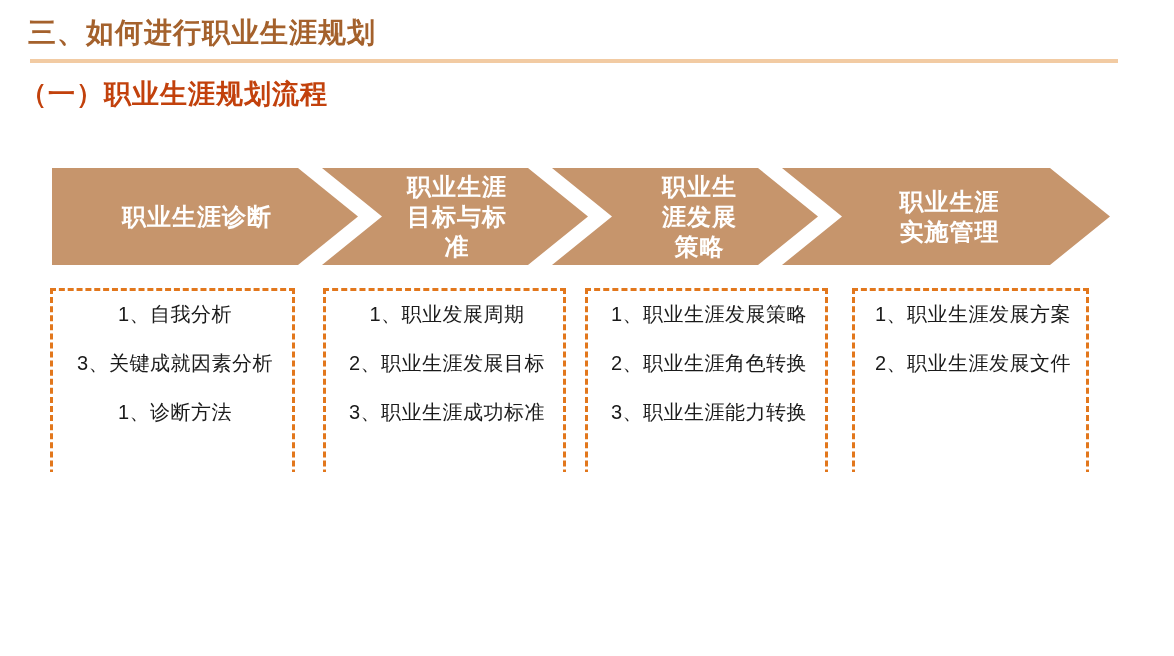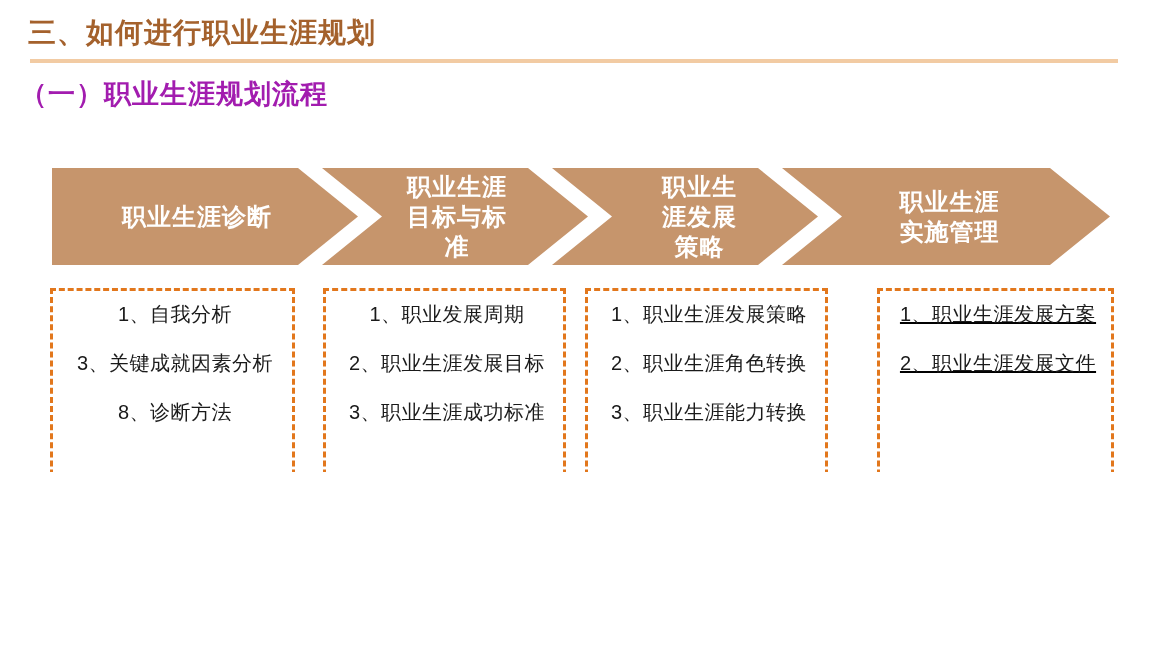--- a/index.html
+++ b/index.html
@@ -10,21 +10,21 @@
   
   .section-title{
     position:absolute;left:28px;top:14px;font-size:28px;font-weight:bold;
     color:#A4612C;letter-spacing:1px;white-space:nowrap;
   }
   .title-underline{
     position:absolute;left:30px;top:59px;width:1088px;height:4px;background:#F2CBA3;
   }
   .subtitle{
     position:absolute;left:20px;top:76px;font-size:27px;font-weight:bold;
-    color:#a21caf;letter-spacing:1px;white-space:nowrap;
+    color:#c2410c;letter-spacing:1px;white-space:nowrap;
   }
   
   .arrow-band{position:absolute;left:52px;top:168px;width:1058px;height:97px;}
   .arrow-band svg{position:absolute;left:0;top:0;}
   .arrow-label{
     position:absolute;top:0;height:97px;display:flex;align-items:center;justify-content:center;
     color:#ffffff;font-size:24px;font-weight:bold;text-align:center;
     line-height:30px;white-space:pre-line;letter-spacing:1px;
   }
   .arrow-label.l1{left:0;width:290px;}
@@ -32,21 +32,21 @@
   .arrow-label.l3{left:540px;width:215px;}
   .arrow-label.l4{left:775px;width:245px;}
   
   .detail-box{
     position:absolute;top:288px;height:236px;border:3px dashed #E2771C;
     box-sizing:content-box;background:#ffffff;
   }
   .detail-box.b1{left:50px;width:239px;}
   .detail-box.b2{left:323px;width:237px;}
   .detail-box.b3{left:585px;width:237px;}
-  .detail-box.b4{left:877px;width:231px;text-decoration:underline;}
+  .detail-box.b4{left:852px;width:231px;}
   .box-list{margin:0;padding:10px 6px 0 11px;list-style:none;}
   .box-item{
     font-size:20px;line-height:26px;margin:0 0 23px 0;color:#1A1A1A;
     white-space:nowrap;letter-spacing:0.5px;text-align:center;
   }
   
   .page-number{
     position:absolute;left:8px;top:622px;font-size:17px;color:#ABABAB;
     font-family:"Liberation Serif","DejaVu Serif",serif;
     text-align:right;
@@ -91,21 +91,21 @@
 涯发展
 策略</div>
     <div class="arrow-label l4">职业生涯
 实施管理</div>
   </div>
 
   <div class="detail-box b1">
     <ul class="box-list">
       <li class="box-item">1、自我分析</li>
       <li class="box-item">3、关键成就因素分析</li>
-      <li class="box-item">8、诊断方法</li>
+      <li class="box-item">1、诊断方法</li>
     </ul>
   </div>
 
   <div class="detail-box b2">
     <ul class="box-list">
       <li class="box-item">1、职业发展周期</li>
       <li class="box-item">2、职业生涯发展目标</li>
       <li class="box-item">3、职业生涯成功标准</li>
     </ul>
   </div>

